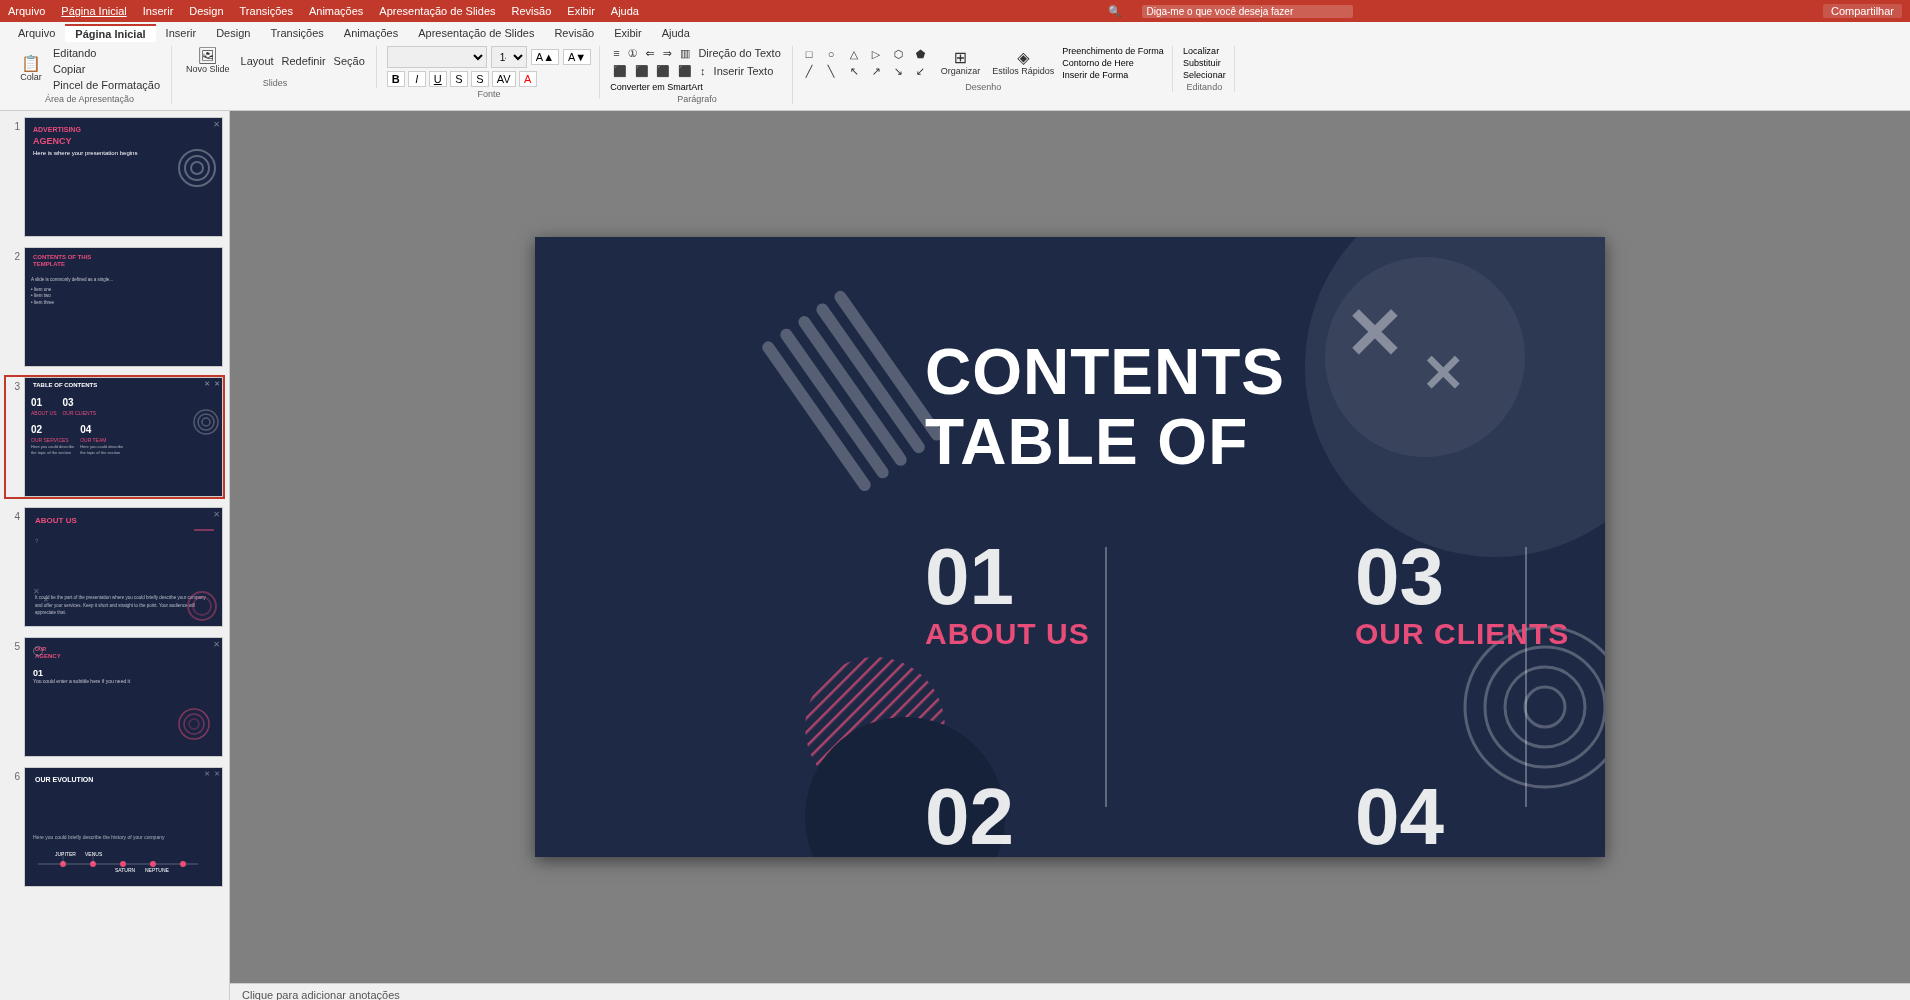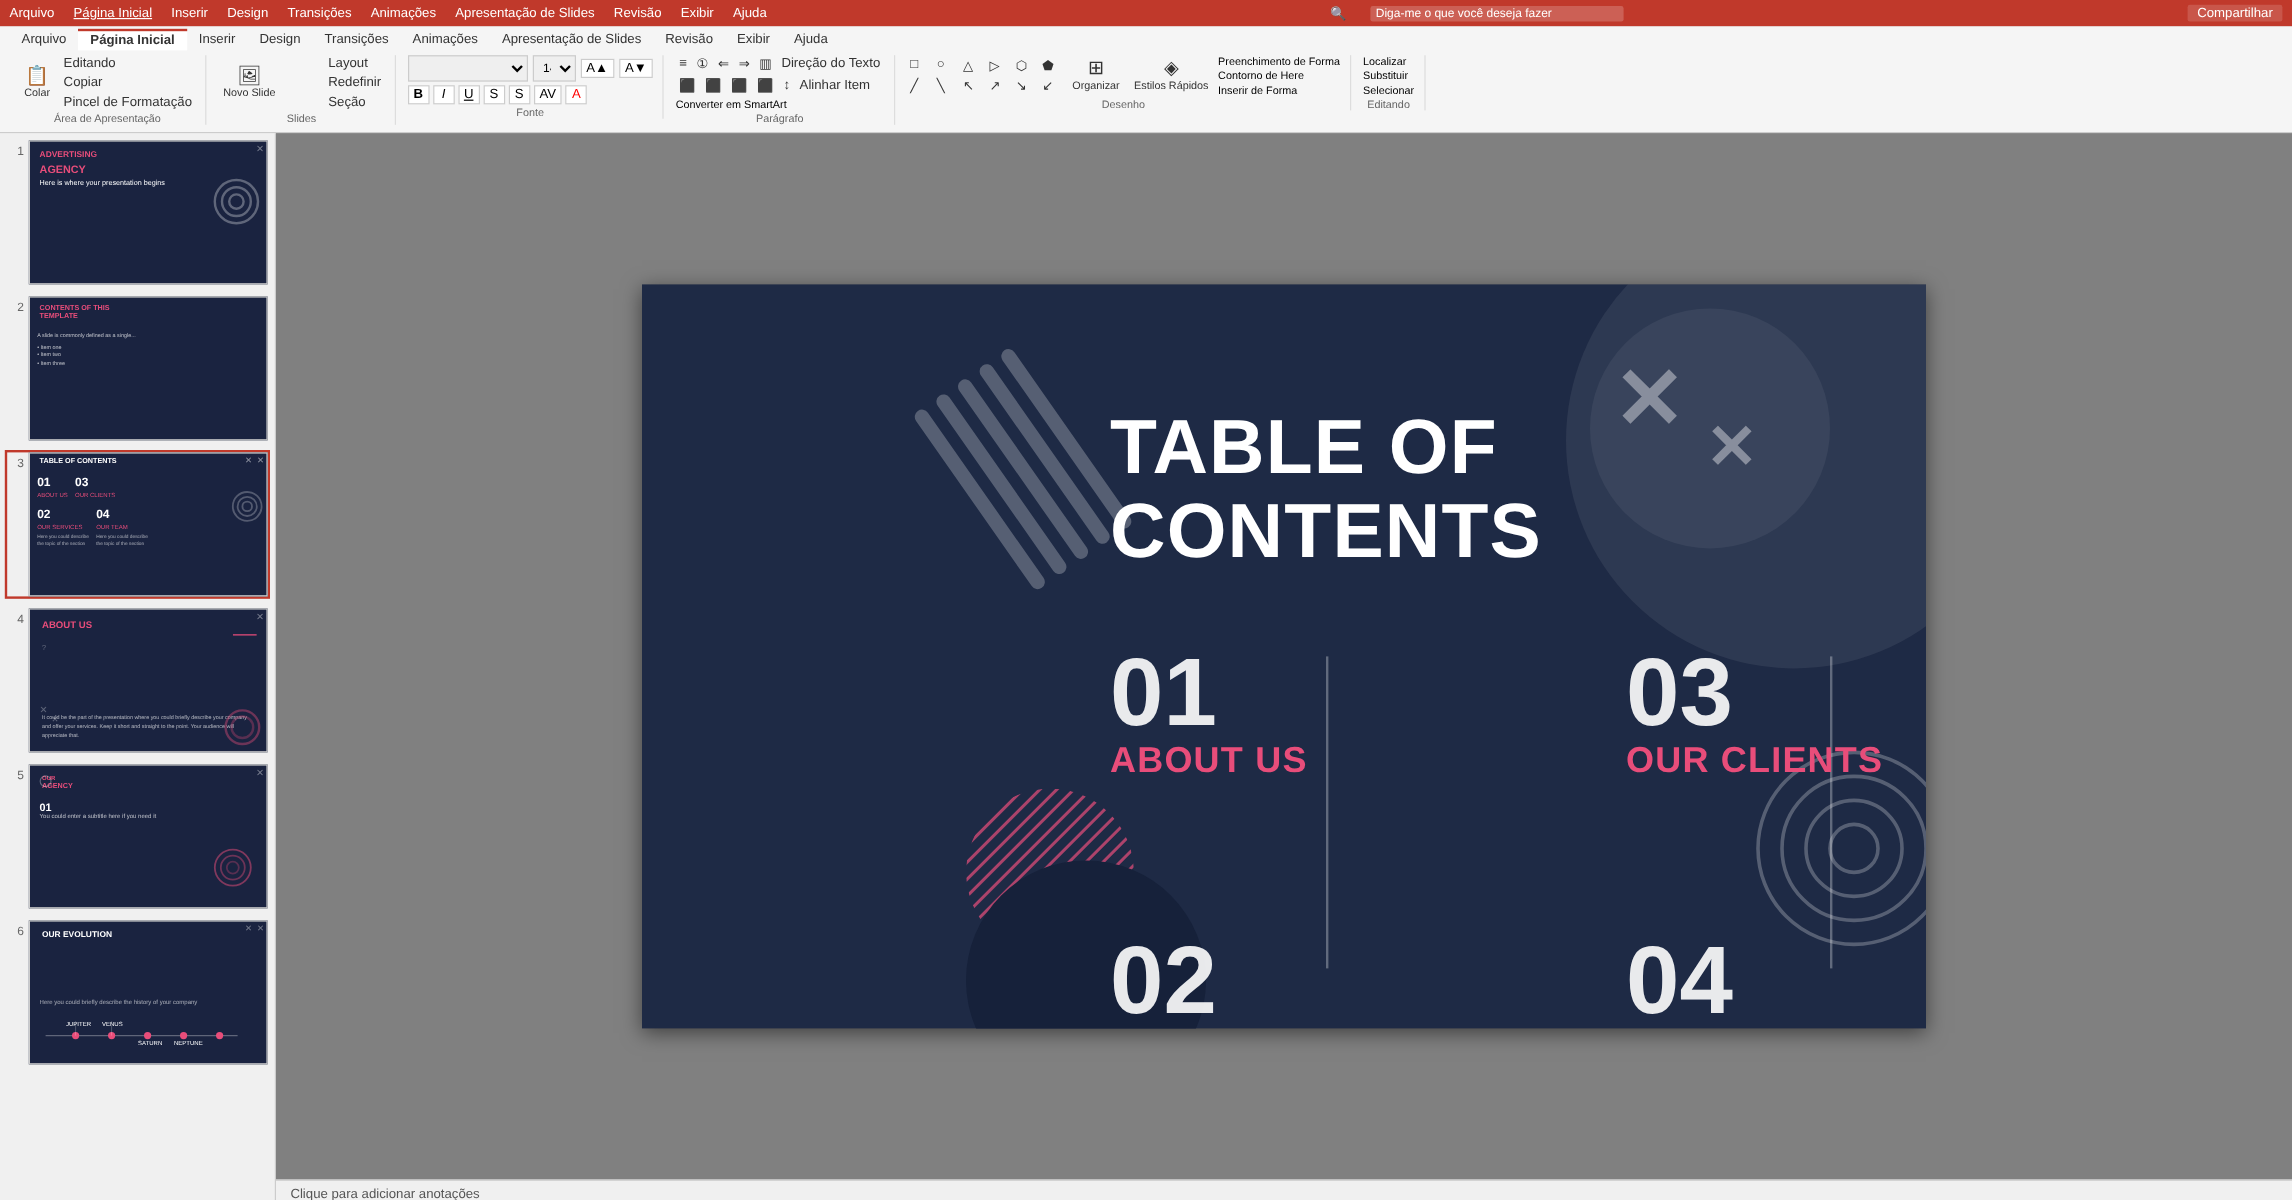--- a/index.html
+++ b/index.html
@@ -255,21 +255,21 @@
       </div>
       <div class="ribbon-group-label">Área de Apresentação</div>
     </div>
 
     <div class="ribbon-group">
       <div class="ribbon-group-row">
         <div class="ribbon-btn">
           <div class="icon">🖼</div>
           <span>Novo Slide</span>
         </div>
-        <div style="display:flex;flex-direction:column;gap:2px;margin-left:33px;">
+        <div style="display:flex;flex-direction:row;gap:2px;">
           <span class="ribbon-icon-small">Layout</span>
           <span class="ribbon-icon-small">Redefinir</span>
           <span class="ribbon-icon-small">Seção</span>
         </div>
       </div>
       <div class="ribbon-group-label">Slides</div>
     </div>
 
     <div class="ribbon-group" style="min-width:180px;">
       <div style="display:flex;flex-direction:column;gap:3px;">
@@ -303,21 +303,21 @@
           <span class="ribbon-icon-small">⇒</span>
           <span class="ribbon-icon-small">▥</span>
           <span class="ribbon-icon-small">Direção do Texto</span>
         </div>
         <div style="display:flex;gap:2px;">
           <span class="ribbon-icon-small">⬛</span>
           <span class="ribbon-icon-small">⬛</span>
           <span class="ribbon-icon-small">⬛</span>
           <span class="ribbon-icon-small">⬛</span>
           <span class="ribbon-icon-small">↕</span>
-          <span class="ribbon-icon-small">Alinhar Item</span>
+          <span class="ribbon-icon-small">Inserir Texto</span>
         </div>
         <div style="font-size:9px;">Converter em SmartArt</div>
       </div>
       <div class="ribbon-group-label">Parágrafo</div>
     </div>
 
     <div class="ribbon-group" style="min-width:200px;">
       <div style="display:flex;gap:4px;align-items:center;">
         <div style="display:grid;grid-template-columns:repeat(6,20px);gap:2px;">
           <span class="ribbon-icon-small">□</span>
@@ -531,22 +531,22 @@
             <pattern id="diagonalStripes" patternUnits="userSpaceOnUse" width="10" height="10" patternTransform="rotate(45)">
               <line x1="0" y1="0" x2="0" y2="10" stroke="#e84d7a" stroke-width="5" opacity="0.7"></line>
             </pattern>
           </defs>
           <circle cx="75" cy="75" r="70" fill="url(#diagonalStripes)" clip-path="url(#circleClip)"></circle>
         </svg>
 
         <div class="dark-circle"></div>
 
         <div class="slide-title">
+          <div>CONTENTS</div>
           <div>TABLE OF</div>
-          <div>CONTENTS</div>
         </div>
 
         <div class="v-line v-line-1"></div>
         <div class="v-line v-line-2"></div>
 
         <div class="section-01">
           <div class="section-num">01</div>
           <div class="section-title-pink">ABOUT US</div>
         </div>
 

